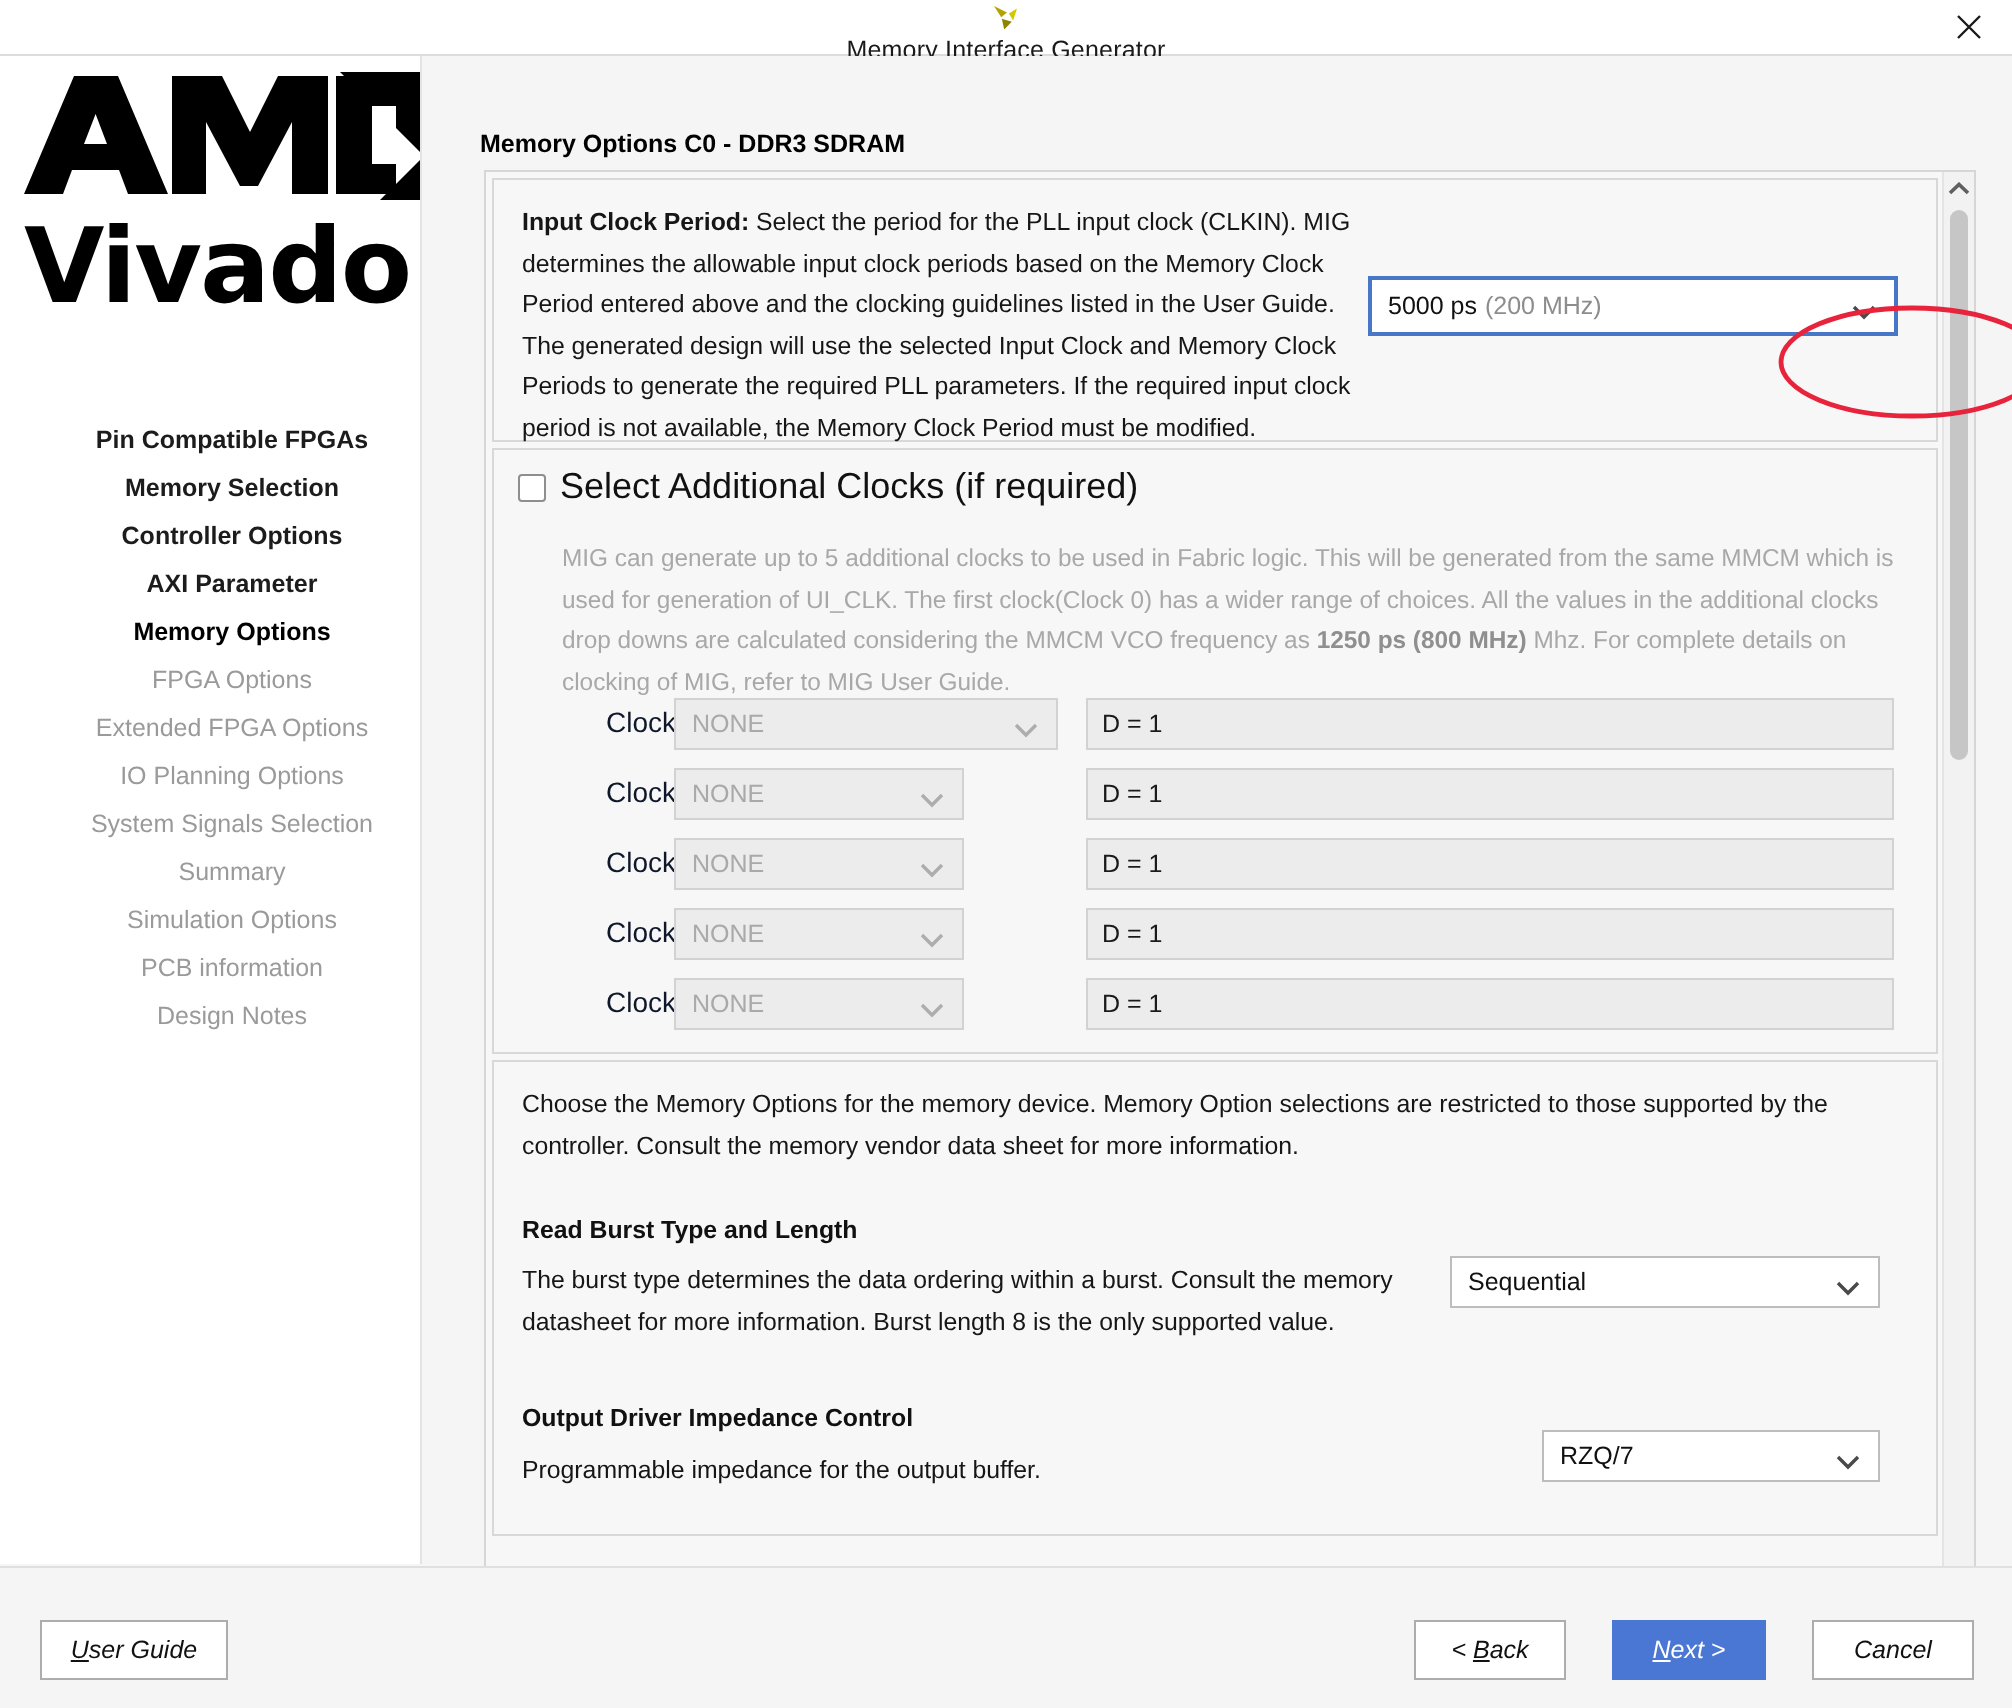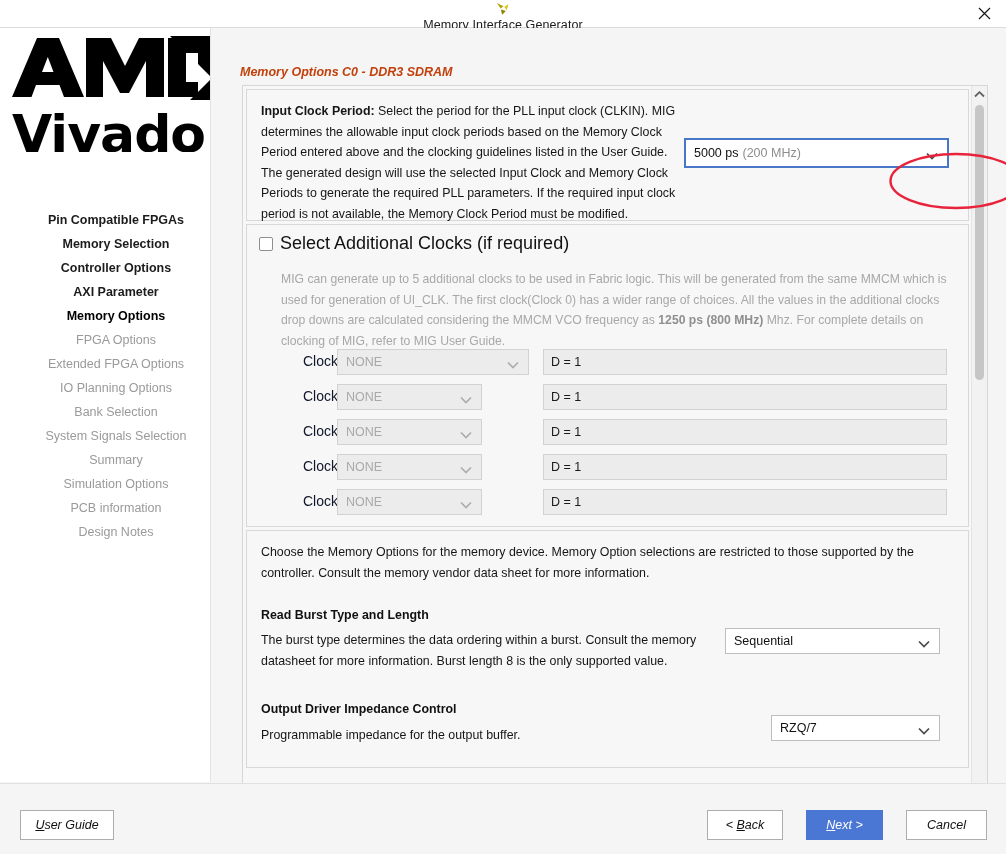--- a/index.html
+++ b/index.html
@@ -60,21 +60,21 @@
   .nav-item.done { color: #1c1c1c; font-weight: 700; }
   .nav-item.current { color: #000000; font-weight: 700; }
 
   
   #content {
     position: absolute; left: 212px; top: 28px; width: 794px; height: 754px;
     background: #f5f5f5;
   }
   #page-title {
     position: absolute; left: 28px; top: 37px;
-    font-size: 12.5px; font-weight: 700; color: #c2410c; font-style: italic;
+    font-size: 12.5px; font-weight: 700; color: #000000;
   }
 
   #scrollpane {
     position: absolute; left: 30px; top: 57px; width: 746px; height: 713px;
     background: #f7f7f7;
     border: 1px solid #d6d6d6;
     overflow: hidden;
   }
   #panelcol {
     position: absolute; left: 0; top: 0; width: 729px;
@@ -249,21 +249,20 @@
   </div>
   <div id="navlist">
     <div class="nav-item done">Pin Compatible FPGAs</div>
     <div class="nav-item done">Memory Selection</div>
     <div class="nav-item done">Controller Options</div>
     <div class="nav-item done">AXI Parameter</div>
     <div class="nav-item current">Memory Options</div>
     <div class="nav-item">FPGA Options</div>
     <div class="nav-item">Extended FPGA Options</div>
     <div class="nav-item">IO Planning Options</div>
-    <div class="nav-item">Bank Selection</div>
     <div class="nav-item">System Signals Selection</div>
     <div class="nav-item">Summary</div>
     <div class="nav-item">Simulation Options</div>
     <div class="nav-item">PCB information</div>
     <div class="nav-item">Design Notes</div>
   </div>
 </div>
 
 <div id="content">
   <div id="page-title">Memory Options C0 - DDR3 SDRAM</div>

